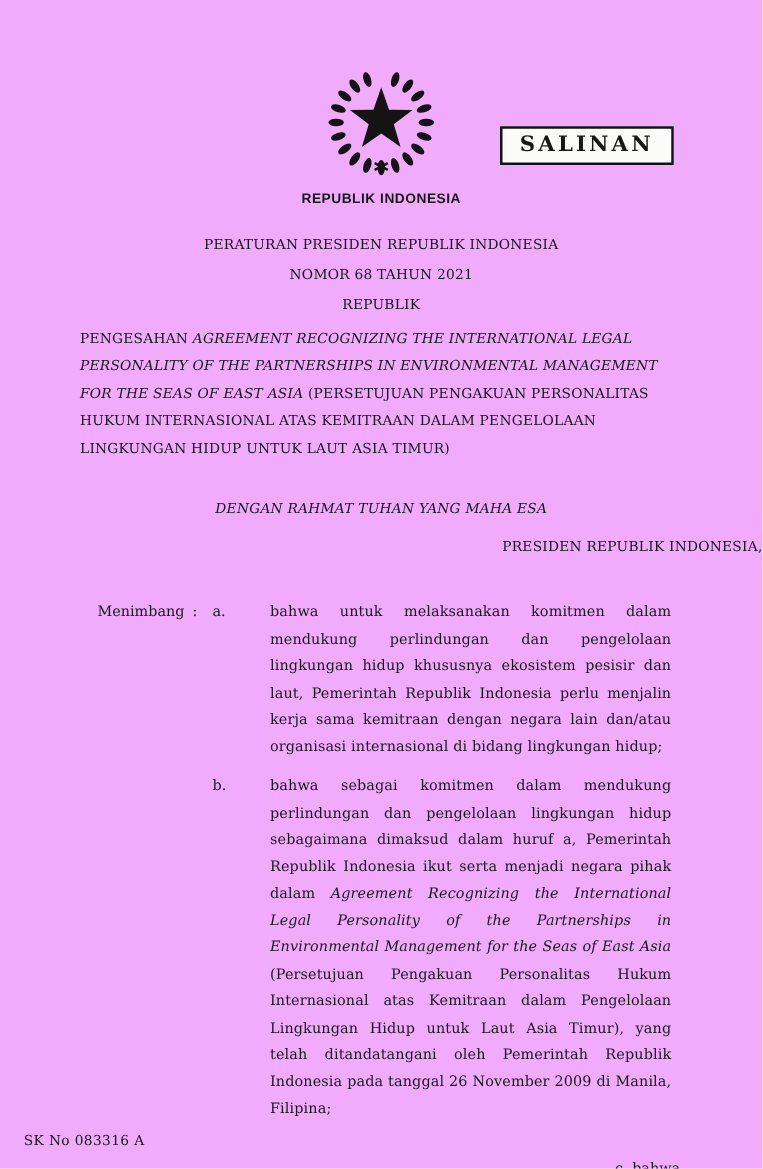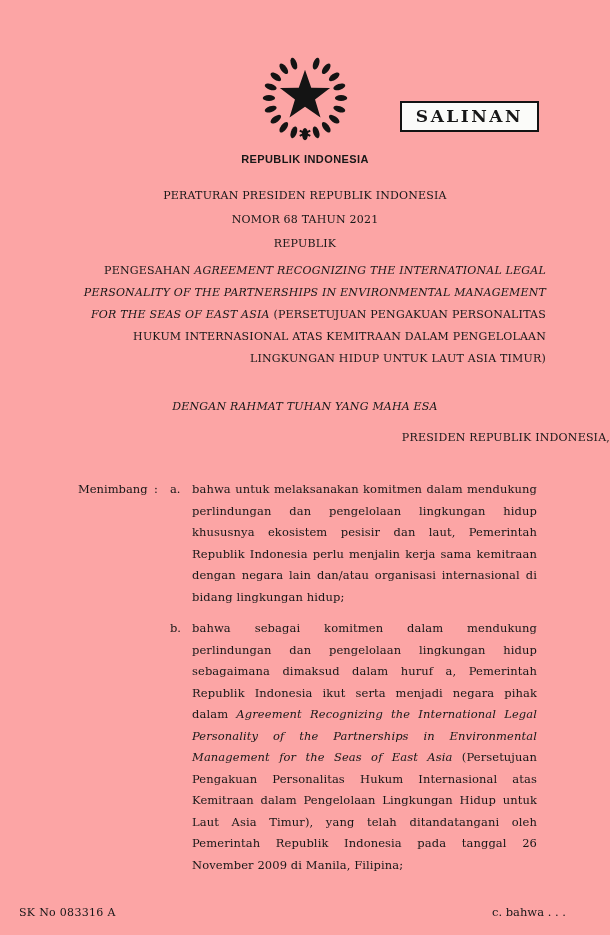--- a/index.html
+++ b/index.html
@@ -1,21 +1,21 @@
 <!DOCTYPE html>
 <html><head>
 <meta charset="utf-8">
 <style>
   * { margin:0; padding:0; box-sizing:border-box; }
   html,body { background:#fbfbf9; }
   .page {
     position:relative;
     width:610px; height:935px;
     margin:0 auto;
-    background:#fca5a5;
+    background:#f0abfc;
     color:#171717;
     font-family:"DejaVu Serif","Liberation Serif",serif;
     overflow:hidden;
   }
   
   .seal-wrap { padding-top:54px; text-align:center; }
   .seal-wrap svg { display:inline-block; }
   .letterhead { text-align:center; margin-top:6px;
     font-family:"Liberation Sans","DejaVu Sans",sans-serif; }
   .lh1 { font-size:10px; font-weight:bold; letter-spacing:.4px; line-height:13px; }
@@ -26,32 +26,32 @@
     border:2.5px solid #131313;
     padding:3px 14px 4px 14px;
     font-size:17px; font-weight:bold; letter-spacing:2.5px;
     background:#fbfbf9;
   }
   
   .titleblock { text-align:center; margin-top:22px; font-size:11px; }
   .t-line { line-height:15px; margin-bottom:9px; letter-spacing:.2px; }
   .subject {
     width:482px; margin:4px auto 16px auto;
-    line-height:22px; letter-spacing:.2px; text-align:right;
+    line-height:22px; letter-spacing:.2px; text-align:left;
   }
   .invocation { margin-top:29px; line-height:15px; letter-spacing:.2px;font-style:italic; }
   .authority  { margin-top:16px; line-height:15px; letter-spacing:.2px;text-align:right; }
   
   .consider { display:flex; padding:0 73px 0 78px; margin-top:34px; font-size:11.5px; }
   .c-label { width:76px; flex:none; line-height:21.5px; }
   .c-colon { width:16px; flex:none; line-height:21.5px; }
   .c-items { flex:1; }
   .c-item  { display:flex; margin-bottom:10px; }
   .c-marker { width:22px; flex:none; line-height:21.5px; }
-  .c-text  { flex:1; text-align:justify; line-height:21.5px; letter-spacing:.1px; }
+  .c-text  { flex:1; text-align:justify; line-height:21.5px; letter-spacing:.1px;margin-left:24px; }
   .c-text i { font-style:italic; }
   
   .catchword { padding:0 44px 0 78px; margin-top:16px;
     text-align:right; font-size:11.5px; line-height:21.5px; }
   .footer-ref { position:absolute; left:19px; bottom:16px;
     font-size:11px; letter-spacing:.3px; }
 </style>
 </head>
 <body>
 

